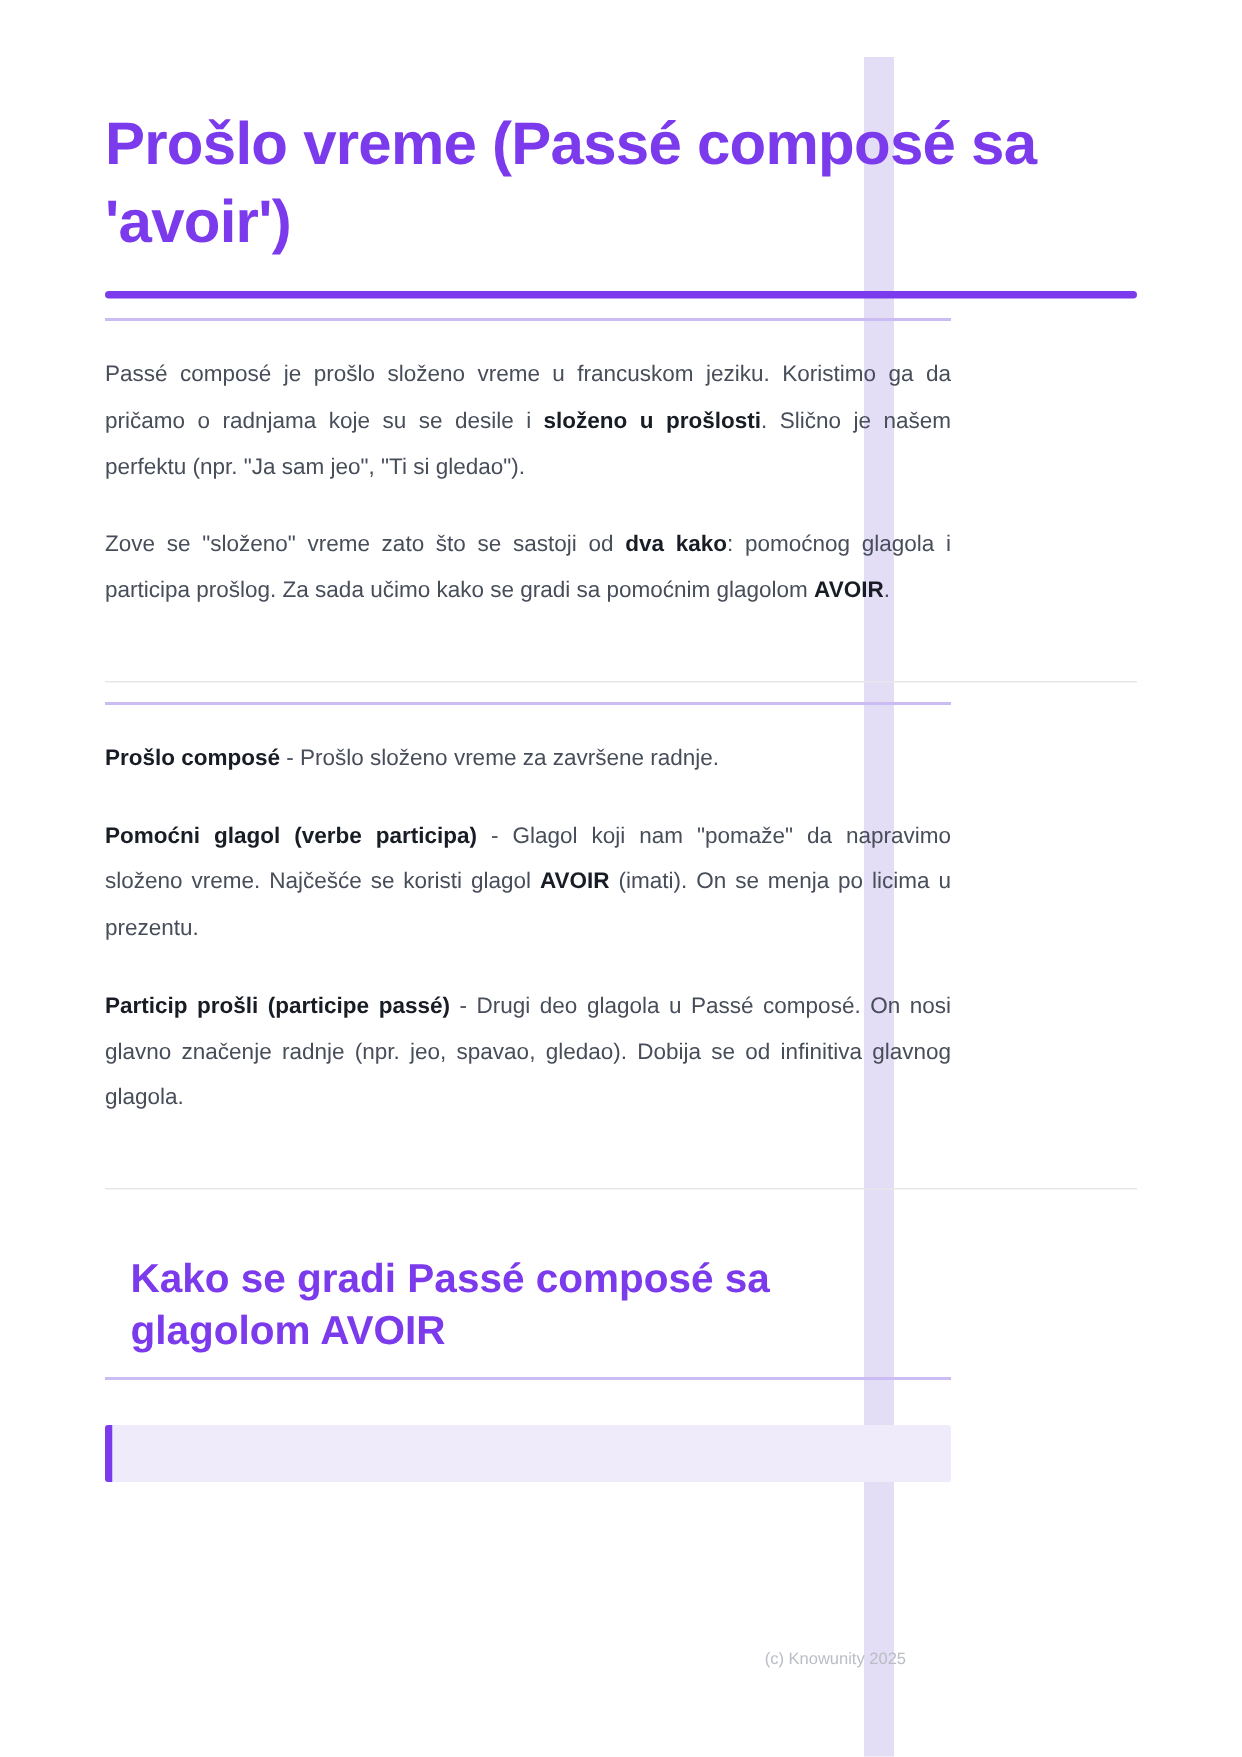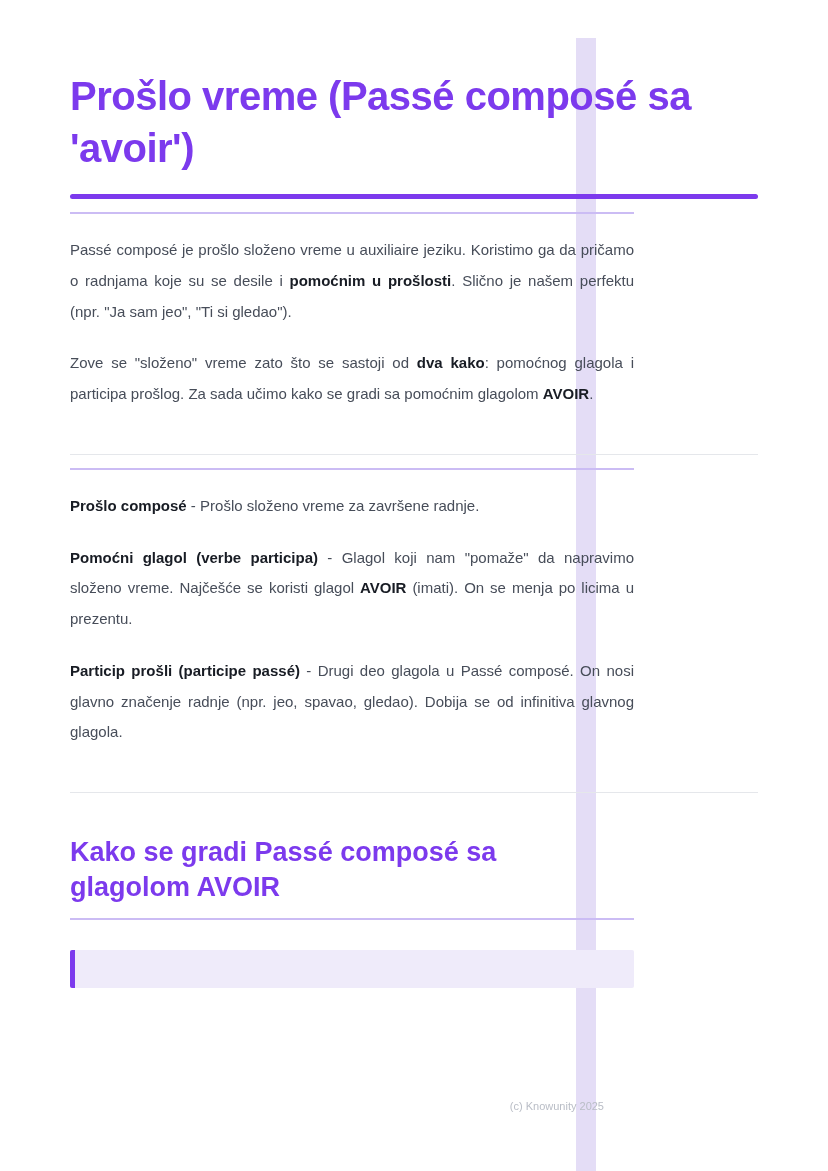--- a/index.html
+++ b/index.html
@@ -24,21 +24,21 @@
     margin-top: 70px;
     font-size: 40px; line-height: 1.3; font-weight: 700;
     color: #7C3AED; letter-spacing: -0.5px;
   }
   .title-rule { margin-top: 20px; height: 5px; background: #7C3AED; border-radius: 3px; }
 
   .sec-heading {
     font-size: 27px; font-weight: 700; color: #7C3AED;
     margin-top: 42px; line-height: 1.3;
   }
-  .h2-narrow { max-width: 520px; }
+  .h2-narrow { max-width: 520px; margin-left: 17px; }
   .sec-underline { height: 2px; background: #CBBCF4; margin-top: 13px; width: 564px; }
 
   .para {
     font-size: 15px; line-height: 2.05; color: #474d59;
     max-width: 564px; text-align: justify; margin-top: 21px;
   }
   .para strong, .callout-text strong { color: #181c24; font-weight: 700; }
 
   .divider { border: none; height: 1px; background: #E5E7EB; margin-top: 44px; }
 
@@ -62,21 +62,21 @@
 
   <div class="side-strip"></div>
 
   <main class="content">
 
     <h1 class="doc-title">Prošlo vreme (Passé composé sa 'avoir')</h1>
     <div class="title-rule"></div>
 
     <section>
       <div class="sec-underline"></div>
-      <p class="para"><span>Passé composé je prošlo složeno vreme u auxiliaire jeziku. Koristimo ga da pričamo o radnjama koje su se desile i </span><strong>pomoćnim u prošlosti</strong><span>. Slično je našem perfektu (npr. "Ja sam jeo", "Ti si gledao").</span></p>
+      <p class="para"><span>Passé composé je prošlo složeno vreme u francuskom jeziku. Koristimo ga da pričamo o radnjama koje su se desile i </span><strong>složeno u prošlosti</strong><span>. Slično je našem perfektu (npr. "Ja sam jeo", "Ti si gledao").</span></p>
       <p class="para"><span>Zove se "složeno" vreme zato što se sastoji od </span><strong>dva kako</strong><span>: pomoćnog glagola i participa prošlog. Za sada učimo kako se gradi sa pomoćnim glagolom </span><strong>AVOIR</strong><span>.</span></p>
     </section>
 
     <hr class="divider">
 
     <section>
       <div class="sec-underline"></div>
       <p class="para"><strong>Prošlo composé</strong><span> - Prošlo složeno vreme za završene radnje.</span></p>
       <p class="para"><strong>Pomoćni glagol (verbe participa)</strong><span> - Glagol koji nam "pomaže" da napravimo složeno vreme. Najčešće se koristi glagol </span><strong>AVOIR</strong><span> (imati). On se menja po licima u prezentu.</span></p>
       <p class="para"><strong>Particip prošli (participe passé)</strong><span> - Drugi deo glagola u Passé composé. On nosi glavno značenje radnje (npr. jeo, spavao, gledao). Dobija se od infinitiva glavnog glagola.</span></p>

